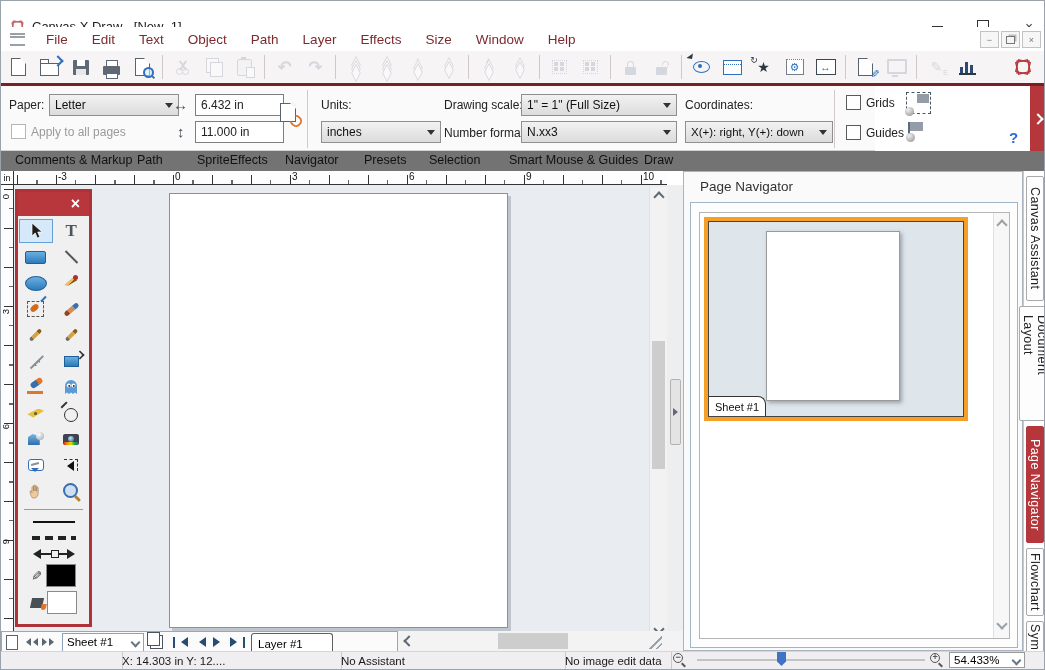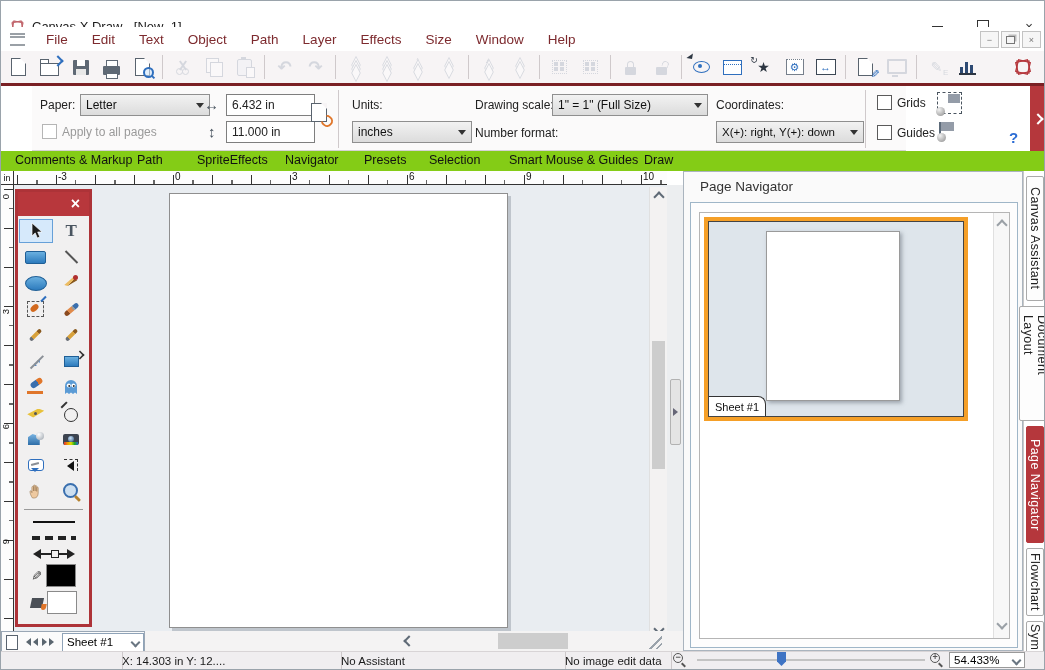--- a/index.html
+++ b/index.html
@@ -70,21 +70,21 @@
   .penB{position:absolute;right:2px;bottom:1px;font-size:11px;color:#2f6fbe;transform:rotate(90deg);}
   .monI{width:16px;height:11px;border:2px solid #a8b1bf;border-radius:1px;position:relative;margin-top:-2px;}
   .monI::after{content:"";position:absolute;left:3px;bottom:-5px;width:6px;height:3px;border-bottom:2px solid #a8b1bf;}
   .signE{font-size:14px;color:#a8b1bf;position:relative;}
   .signE i{position:absolute;right:-6px;bottom:-2px;font-size:8px;font-style:normal;}
   .chartI{width:17px;height:14px;border-bottom:2px solid #2d3642;background:
     linear-gradient(#2d4a73,#2d4a73) 1px 100%/3px 6px no-repeat,
     linear-gradient(#2d4a73,#2d4a73) 6px 100%/3px 11px no-repeat,
     linear-gradient(#2d4a73,#2d4a73) 11px 100%/3px 8px no-repeat;}
   
-  .propbar{left:0;top:85px;width:874px;height:65px;background:#fbfafa;border-bottom:1px solid #d5d1d3;font-size:12px;color:#222;margin-left:31px;}
+  .propbar{left:0;top:85px;width:874px;height:65px;background:#fbfafa;border-bottom:1px solid #d5d1d3;font-size:12px;color:#222;}
   .plabel{position:absolute;font-size:12px;color:#222;}
   .combo{position:absolute;background:linear-gradient(#f2f2f2,#dcdcdc);border:1px solid #8f8f8f;display:flex;align-items:center;padding:0 5px;font-size:12px;color:#111;height:20px;}
   .dar{width:0;height:0;border:4px solid transparent;border-top:5px solid #333;margin-left:auto;margin-top:5px;}
   .inputf{position:absolute;background:#fff;border:1px solid #7e7e7e;display:flex;align-items:center;padding:0 5px;font-size:12px;height:20px;}
   .cbx{position:absolute;display:flex;align-items:center;gap:5px;font-size:12px;color:#222;}
   .cbx .box{width:13px;height:13px;border:1.4px solid #5a5a5a;background:#fff;}
   .cbx.gray{color:#9a9a9a;} .cbx.gray .box{border-color:#b5b5b5;}
   .arrowsz{position:absolute;font-size:15px;color:#4a5560;font-weight:bold;}
   .vsep{position:absolute;width:1px;background:#cfc9cb;}
   .refI{position:absolute;}
@@ -93,21 +93,21 @@
   .gridI{position:absolute;width:23px;height:20px;border:1.6px dashed #4a5560;}
   .gridI::before{content:"";position:absolute;right:1px;top:1px;width:12px;height:9px;background:#949ca8;}
   .gridI::after{content:"";position:absolute;left:-2px;bottom:-3px;width:9px;height:9px;border-radius:50%;background:radial-gradient(circle at 35% 30%,#f2f2f2,#8c8c8c);}
   .flagI{position:absolute;width:20px;height:18px;}
   .flagI::before{content:"";position:absolute;left:1px;top:0;width:2px;height:16px;background:#5d6b7a;}
   .flagI i{position:absolute;left:3px;top:0;width:13px;height:9px;background:#949ca8;}
   .flagI::after{content:"";position:absolute;left:-1px;bottom:-2px;width:9px;height:9px;border-radius:50%;background:radial-gradient(circle at 35% 30%,#f2f2f2,#8c8c8c);}
   .redstrip{left:1029px;top:85px;width:16px;height:65px;background:#b5373c;display:flex;align-items:center;justify-content:center;}
   .helpq{position:absolute;left:1008px;top:128px;font-size:15px;font-weight:bold;color:#2b6cd4;}
   
-  .tabstrip{left:0;top:150px;width:1045px;height:20px;background:#84cc16;}
+  .tabstrip{left:0;top:150px;width:1045px;height:20px;background:#737373;}
   .tst{position:absolute;top:2px;font-size:12.5px;color:#111;white-space:nowrap;}
   
   .rcorner{left:0;top:170px;width:13px;height:14px;background:#fdfdfd;border-right:1px solid #333;border-bottom:1px solid #333;font-size:9px;display:flex;align-items:center;justify-content:center;color:#111;}
   .hruler{left:13px;top:170px;width:653px;height:14px;background:#fdfdfd;border-bottom:1px solid #333;
     background-image:repeating-linear-gradient(90deg,#333 0 1px,transparent 1px 39px),repeating-linear-gradient(90deg,#666 0 1px,transparent 1px 19.5px);
     background-size:100% 9px,100% 4px;background-position:3px 100%,3px 100%;background-repeat:no-repeat;}
   .hrl{position:absolute;top:0;font-size:10px;color:#111;padding-left:2px;}
   .vruler{left:0;top:184px;width:13px;height:446px;background:#fdfdfd;border-right:1px solid #333;
     background-image:repeating-linear-gradient(180deg,#333 0 1px,transparent 1px 39px),repeating-linear-gradient(180deg,#666 0 1px,transparent 1px 19.5px);
     background-size:9px 100%,4px 100%;background-position:100% 4px,100% 4px;background-repeat:no-repeat;}
@@ -438,20 +438,24 @@
     <div class="combo" style="left:320px;top:35px;width:108px">
         <span>inches</span>
         <i class="dar"></i>
       </div>
     <span class="plabel" style="left:443px;top:12px">Drawing scale:</span>
     <div class="combo" style="left:520px;top:8px;width:144px">
         <span>1" = 1"  (Full Size)</span>
         <i class="dar"></i>
       </div>
     <span class="plabel" style="left:443px;top:40px">Number format:</span>
+    <div class="combo" style="left:520px;top:35px;width:144px">
+        <span>N.xx3</span>
+        <i class="dar"></i>
+      </div>
     <span class="plabel" style="left:684px;top:12px">Coordinates:</span>
     <div class="combo" style="left:684px;top:35px;width:136px;font-size:11.5px">
         <span>X(+): right, Y(+): down</span>
         <i class="dar"></i>
       </div>
     <div class="vsep" style="left:833px;top:4px;height:58px"></div>
     <div class="cbx" style="left:845px;top:9px">
         <span class="box"></span>
         <span>Grids</span>
       </div>
@@ -646,20 +650,38 @@
           <i></i>
         </span>
       <span class="dblarr rgt">
           <i></i>
           <i></i>
         </span>
       <div class="sheetcombo">
           <span>Sheet #1</span>
           <span class="chev down" style="margin-left:auto;border-color:#6a7682;width:5px;height:5px"></span>
         </div>
+    </div>
+    <div class="bgrp laygrp">
+      <i class="dup"></i>
+      <span class="navb">
+          <i class="nbar"></i>
+          <i class="ntri l"></i>
+        </span>
+      <span class="navb">
+          <i class="ntri l"></i>
+        </span>
+      <span class="navb">
+          <i class="ntri r"></i>
+        </span>
+      <span class="navb">
+          <i class="ntri r"></i>
+          <i class="nbar"></i>
+        </span>
+      <div class="laytab">Layer #1</div>
     </div>
     <div class="hsc" style="left:396px;width:286px">
       <span class="chev left" style="margin-left:8px;border-color:#5f6a76"></span>
     </div>
     <div class="hthumb"></div>
 
     <div class="grip"></div>
   </div>
 
   <div class="abs sb">

